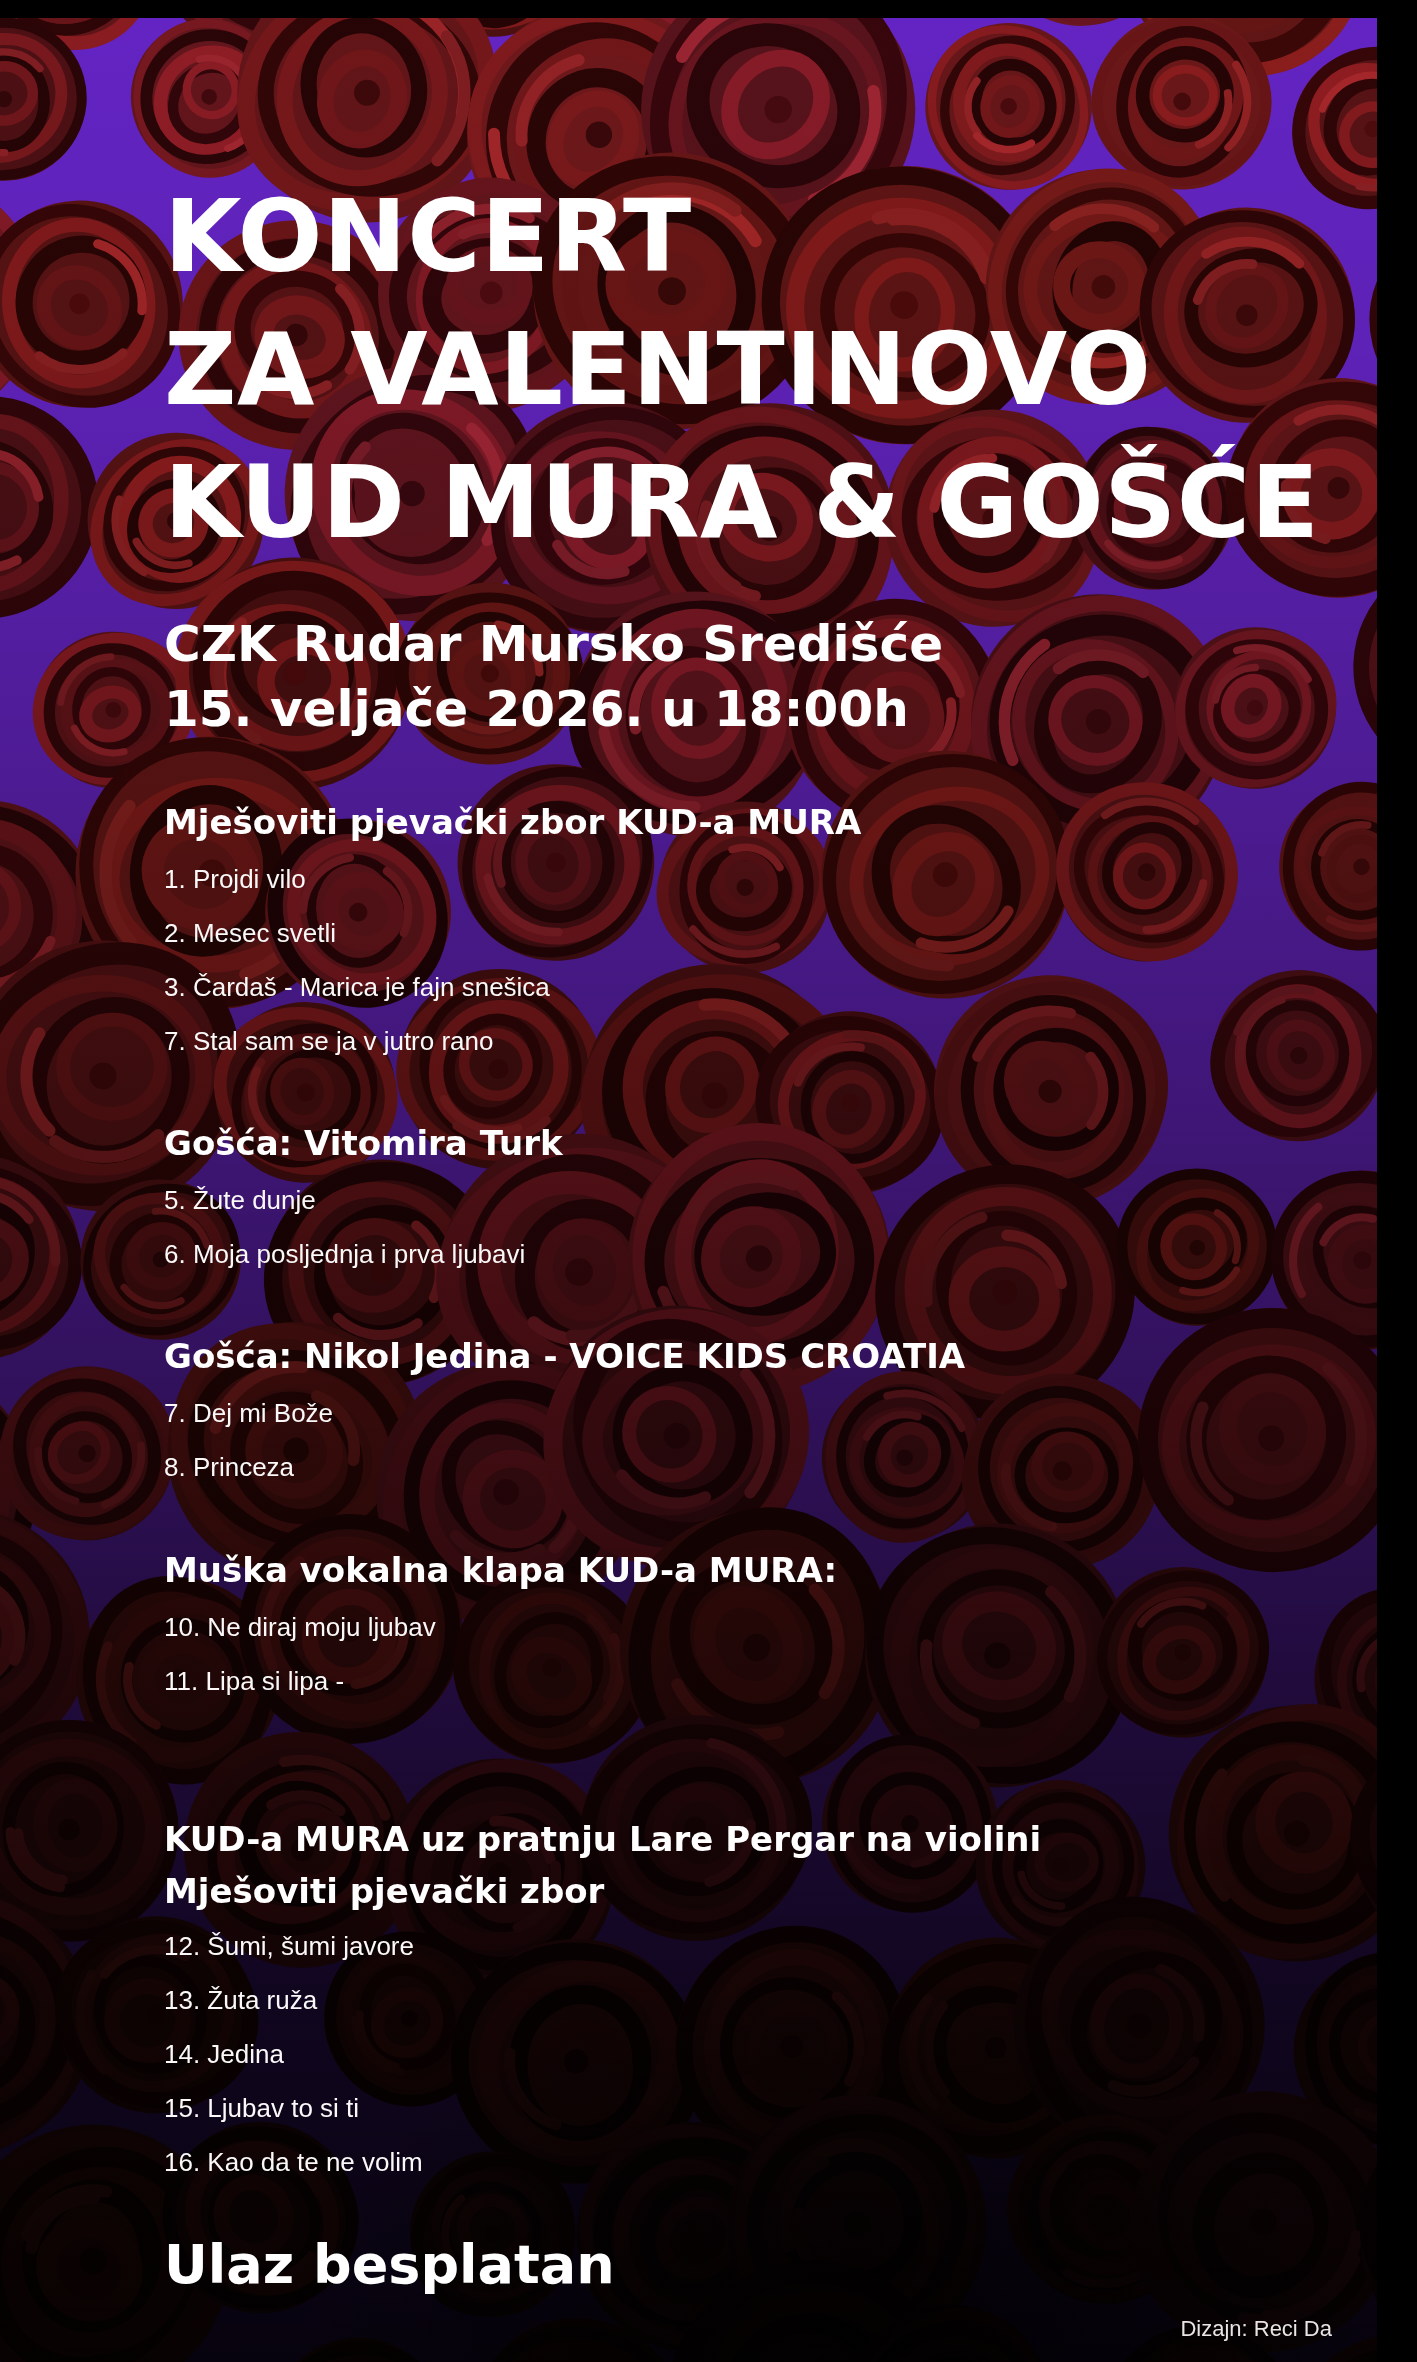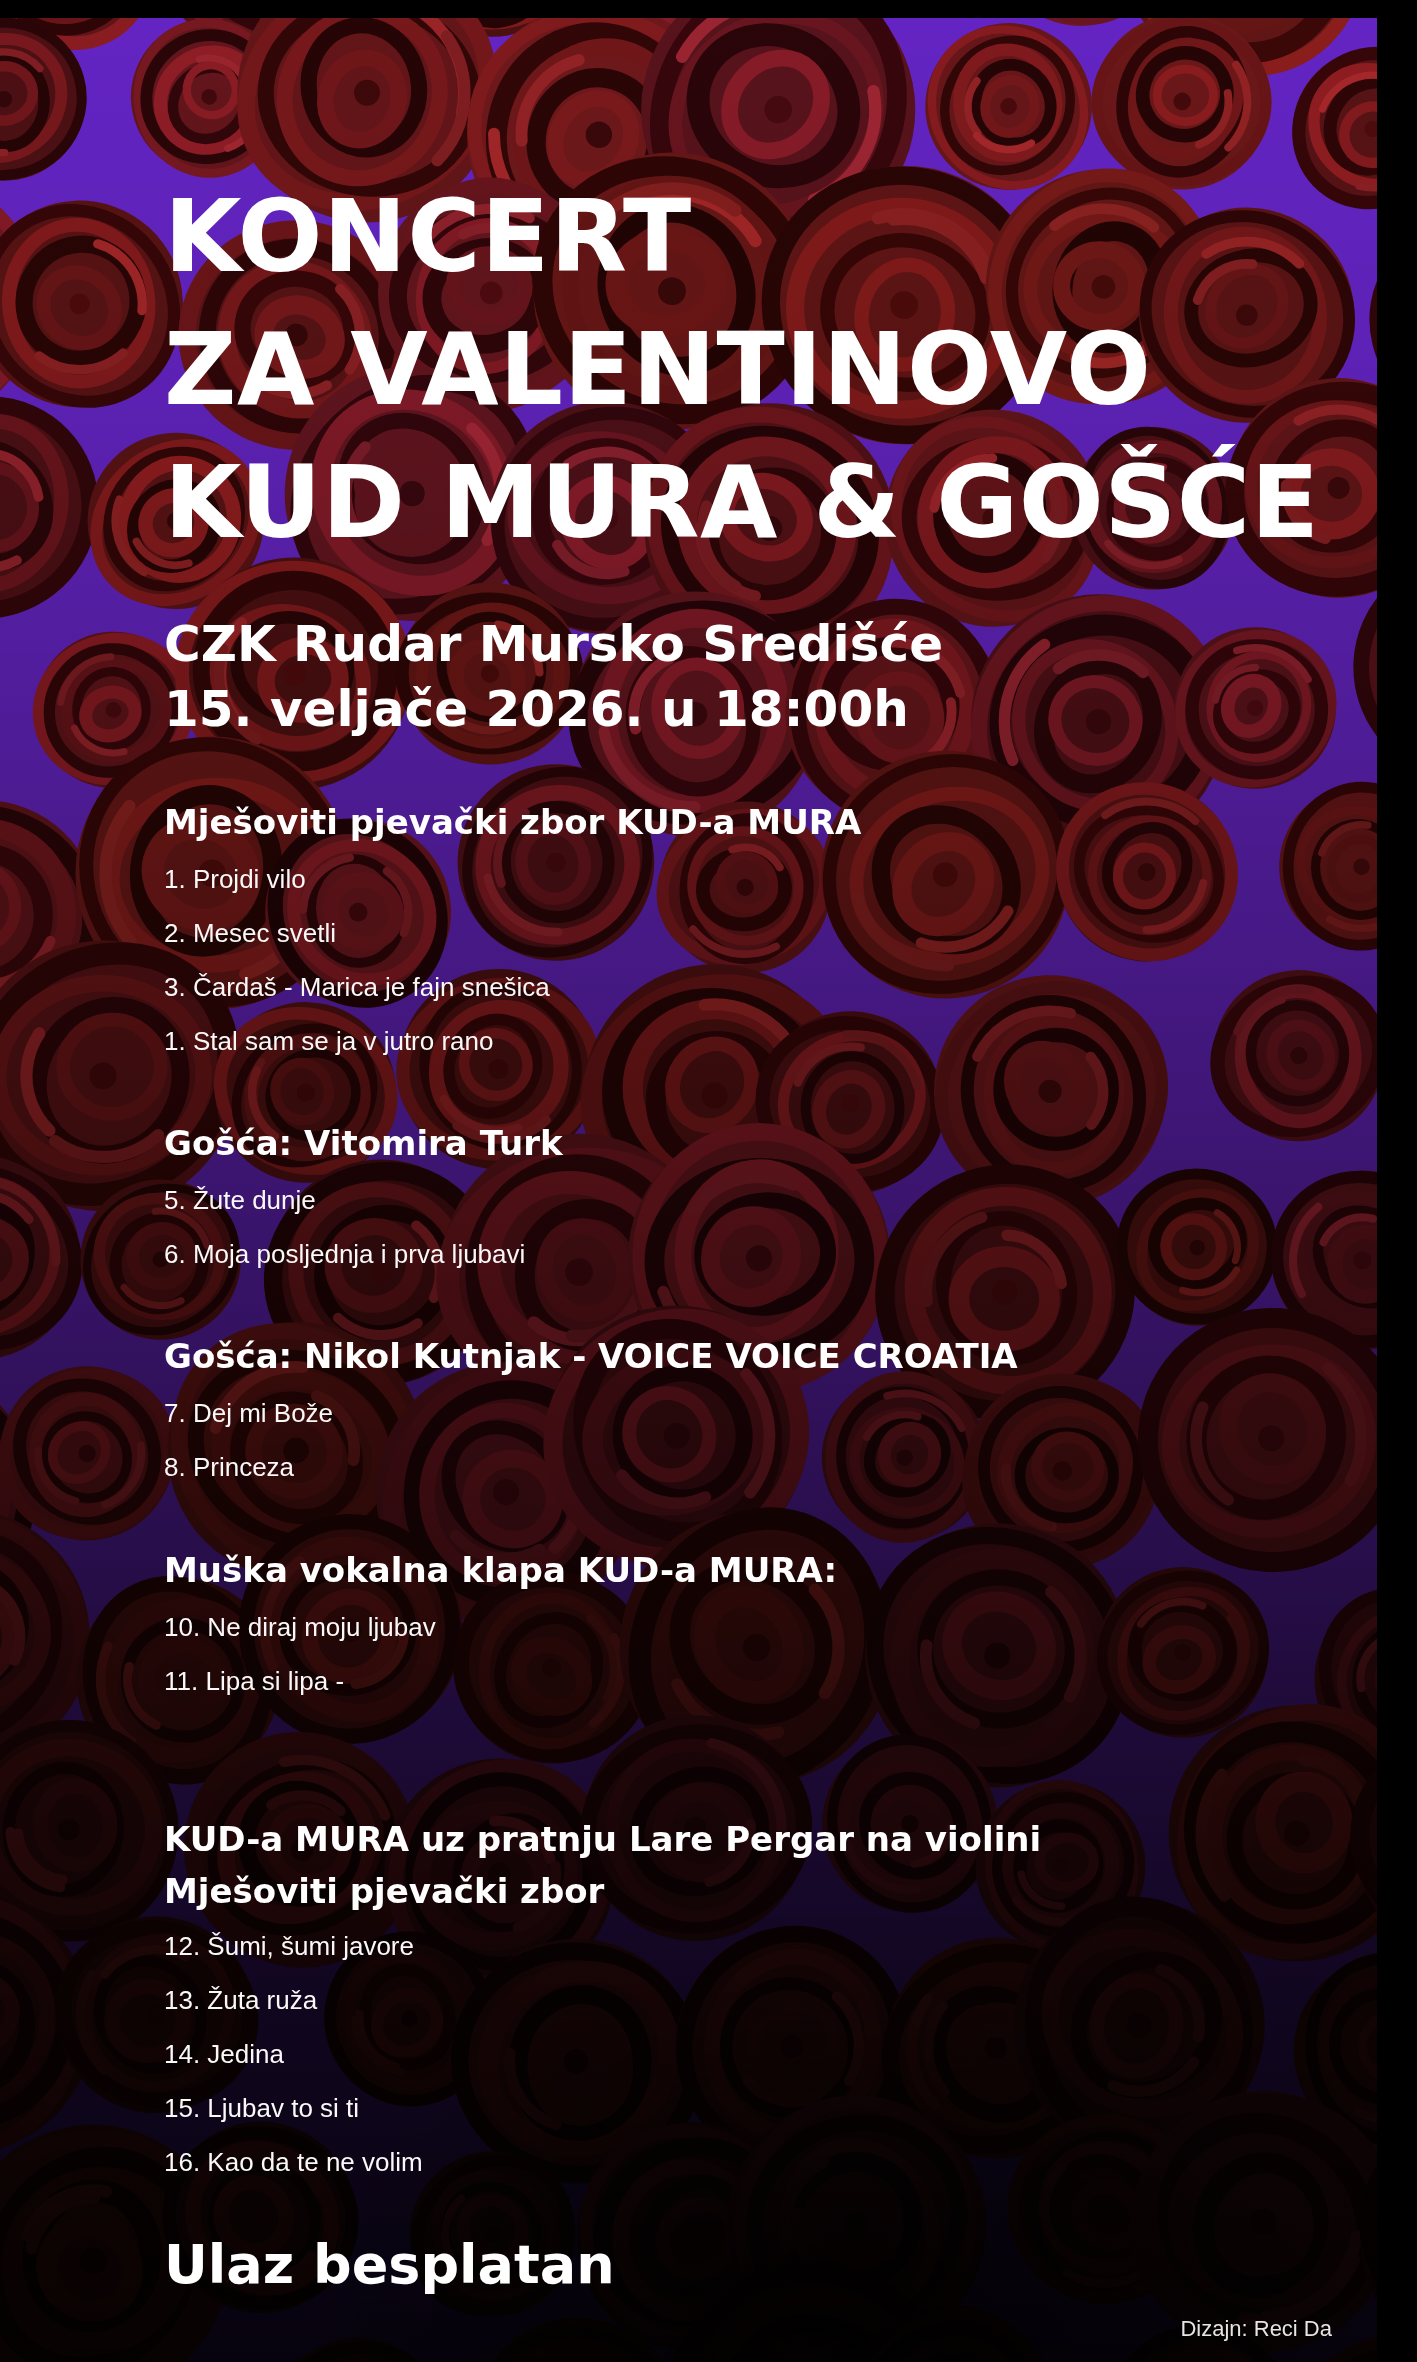--- a/index.html
+++ b/index.html
@@ -1326,31 +1326,31 @@
     <div class="subtitle">
       <div>CZK Rudar Mursko Središće</div>
       <div>15. veljače 2026. u 18:00h</div>
     </div>
 
     <section class="sec s1">
       <div class="h">Mješoviti pjevački zbor KUD-a MURA</div>
       <div class="it">1. Projdi vilo</div>
       <div class="it">2. Mesec svetli</div>
       <div class="it">3. Čardaš - Marica je fajn snešica</div>
-      <div class="it">1. Stal sam se ja v jutro rano</div>
+      <div class="it">7. Stal sam se ja v jutro rano</div>
     </section>
 
     <section class="sec s2">
       <div class="h">Gošća: Vitomira Turk</div>
       <div class="it">5. Žute dunje</div>
       <div class="it">6. Moja posljednja i prva ljubavi</div>
     </section>
 
     <section class="sec s3">
-      <div class="h">Gošća: Nikol Kutnjak - VOICE VOICE CROATIA</div>
+      <div class="h">Gošća: Nikol Jedina - VOICE KIDS CROATIA</div>
       <div class="it">7. Dej mi Bože</div>
       <div class="it">8. Princeza</div>
     </section>
 
     <section class="sec s4">
       <div class="h">Muška vokalna klapa KUD-a MURA:</div>
       <div class="it">10. Ne diraj moju ljubav</div>
       <div class="it">11. Lipa si lipa -</div>
     </section>
 

